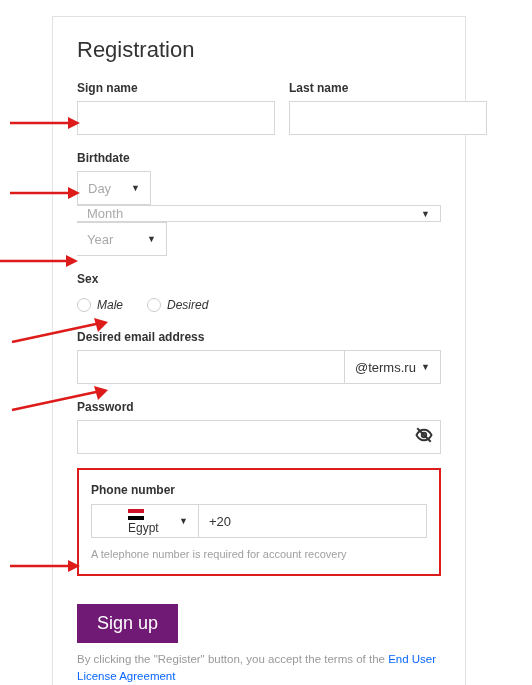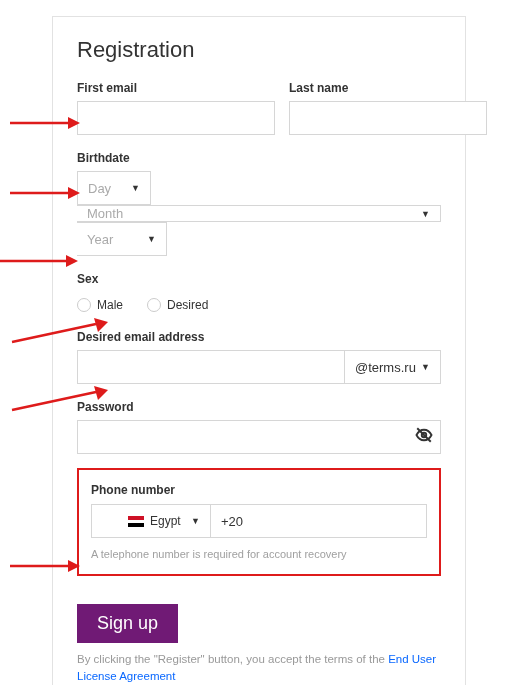--- a/index.html
+++ b/index.html
@@ -66,20 +66,21 @@
       flex-direction: column;
     }
     .birthdate-row .select:first-child { width: 74px; }
     .birthdate-row .select:nth-child(2) { flex: 1; border-left: none; }
     .birthdate-row .select:nth-child(3) { width: 90px; border-left: none; }
     .radios {
       display: flex;
       gap: 24px;
       margin-bottom: 18px;
       margin-top: 6px;
+      font-style: italic;
     }
     .radio {
       display: flex;
       align-items: center;
       gap: 6px;
       font-size: 12px;
       color: #333;
       cursor: pointer;
     }
     .radio-circle {
@@ -108,21 +109,21 @@
     .phone-box {
       border: 2.5px solid #de1b1b;
       padding: 10px 12px 14px 12px;
       margin-bottom: 28px;
     }
     .phone-row {
       display: flex;
       margin-bottom: 10px;
       margin-top: 6px;
     }
-    .phone-row .select { width: 120px; color: #333; font-size: 12px; padding-left: 36px; }
+    .phone-row .select { width: 108px; color: #333; font-size: 12px; padding-left: 36px; }
     .phone-row .input { flex: 1; border-left: none; }
     .flag {
       display: inline-block;
       width: 16px;
       height: 11px;
       margin-right: 6px;
       vertical-align: middle;
       background: linear-gradient(to bottom, #ce1126 0%, #ce1126 33%, #fff 33%, #fff 66%, #000 66%, #000 100%);
     }
     .hint {
@@ -153,21 +154,21 @@
   </style>
 </head>
 <body>
 
 <div class="form-card">
 
   <h1 class="title">Registration</h1>
 
   <div class="row">
     <div class="field-group">
-      <label class="label">First email</label>
+      <label class="label">Sign name</label>
       <input class="input" type="text" style="">
     </div>
     <div class="field-group">
       <label class="label">Last name</label>
       <input class="input" type="text" style="">
     </div>
   </div>
 
   <div class="field-group">
     <label class="label">Birthdate</label>

